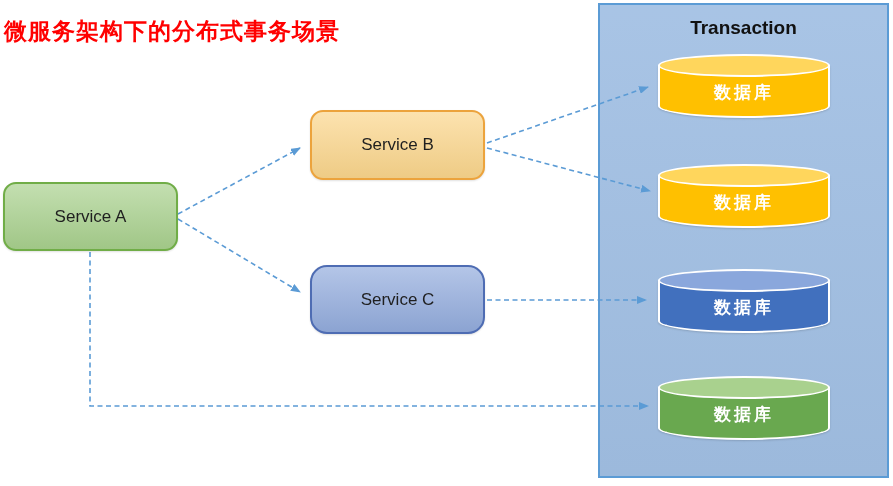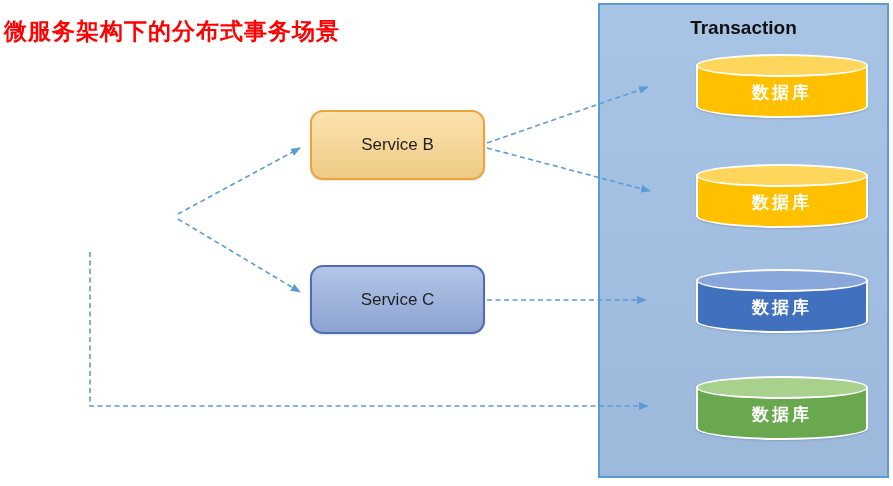--- a/index.html
+++ b/index.html
@@ -31,21 +31,21 @@
   #transaction-panel{
     position:absolute;left:598px;top:3px;width:291px;height:475px;z-index:1;
     box-sizing:border-box;border:2px solid #5B9BD5;
     background-image:linear-gradient(180deg,rgba(255,255,255,.08),rgba(0,0,0,.03));
   }
   #transaction-title{
     position:absolute;left:0;right:0;top:12px;text-align:center;
     font-size:19px;font-weight:700;color:#111;
   }
   
-  .cylinder{position:absolute;left:58px;width:172px;height:64px;z-index:3;margin-left:38px;}
+  .cylinder{position:absolute;left:58px;width:172px;height:64px;z-index:3;}
   .cyl-body{
     position:absolute;left:0;right:0;top:11px;bottom:0;box-sizing:border-box;
     border:2px solid #fff;border-top:none;
     border-radius:0 0 50% 50% / 0 0 12px 12px;
     box-shadow:0 1px 2px rgba(0,0,0,.15);
   }
   .cyl-top{
     position:absolute;left:0;right:0;top:0;height:23px;box-sizing:border-box;
     border:2px solid #fff;border-radius:50%;z-index:2;
   }
@@ -72,26 +72,29 @@
       </marker>
     </defs>
     <path class="arrow" d="M178,214 L300,148" marker-end="url(#arrowhead)"></path>
     <path class="arrow" d="M178,219 L300,292" marker-end="url(#arrowhead)"></path>
     <path class="arrow" d="M90,252 L90,406 L648,406" marker-end="url(#arrowhead)"></path>
     <path class="arrow" d="M487,143 L648,87" marker-end="url(#arrowhead)"></path>
     <path class="arrow" d="M487,148 L650,191" marker-end="url(#arrowhead)"></path>
     <path class="arrow" d="M487,300 L646,300" marker-end="url(#arrowhead)"></path>
   </svg>
 
+  <div id="service-a" class="service-box" style="background-color: rgb(169, 209, 142); border-color: rgb(112, 173, 71);">
+    <span class="service-label">Service A</span>
+  </div>
 
   <div id="service-b" class="service-box" style="background-color: rgb(251, 214, 140); border-color: rgb(236, 163, 60);">
     <span class="service-label">Service B</span>
   </div>
 
-  <div id="service-c" class="service-box" style="background-color: rgb(147, 172, 221); border-color: rgb(78, 108, 179);">
+  <div id="service-c" class="service-box" style="background-color: rgb(147, 172, 221); border-color: rgb(78, 108, 179); border-radius: 17px;">
     <span class="service-label">Service C</span>
   </div>
 
   <div id="transaction-panel" style="background-color: rgb(161, 191, 227); border-color: rgb(91, 155, 213);">
     <div id="transaction-title">Transaction</div>
 
     <div id="database-1" class="cylinder">
       <div class="cyl-body" style="background-color: rgb(255, 192, 0);"></div>
       <div class="cyl-top" style="background-color: rgb(255, 214, 92);"></div>
       <div class="cyl-label">数据库</div>

